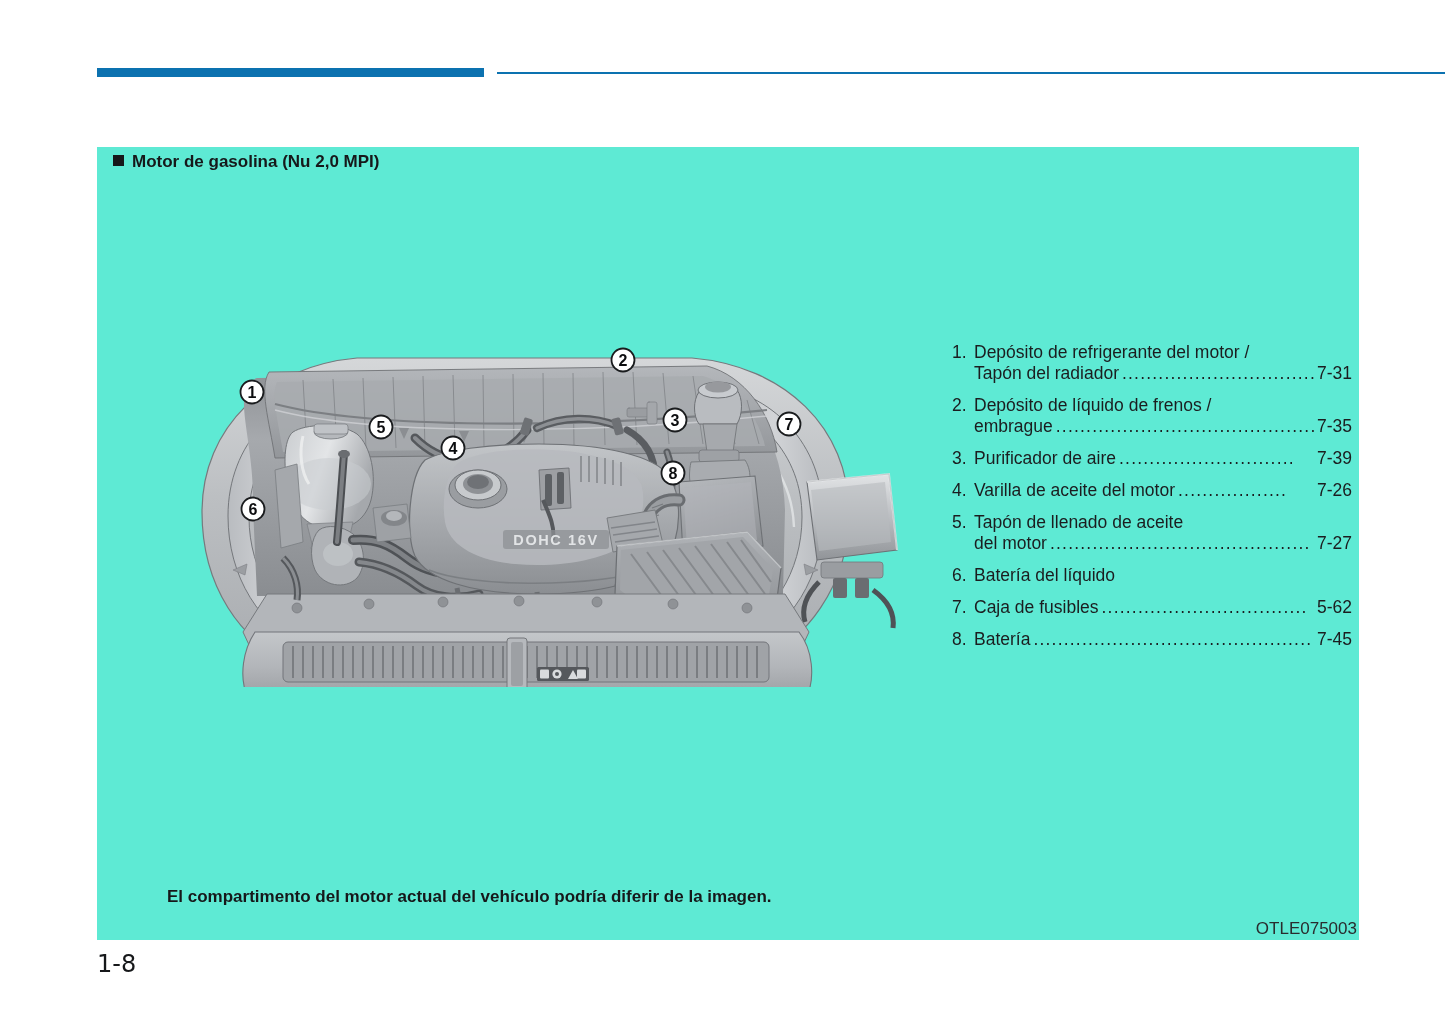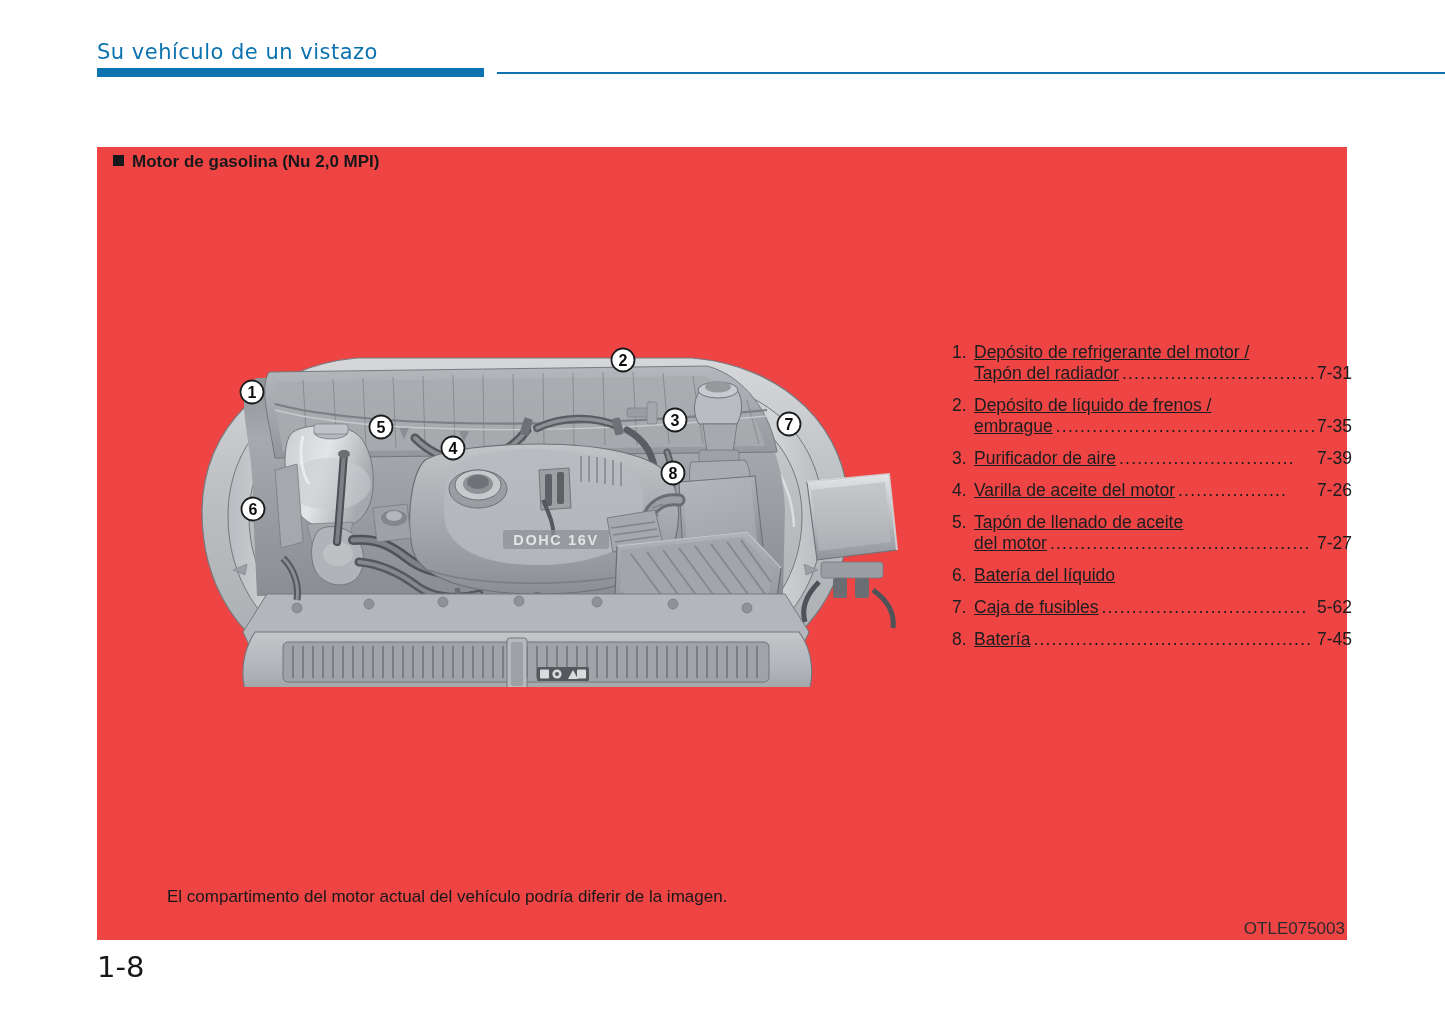--- a/index.html
+++ b/index.html
@@ -49,21 +49,22 @@
     background: #0c72b0;
   }
 
   
   #content-panel {
     position: absolute;
     left: 97px;
     top: 147px;
     width: 1250px;
     height: 793px;
-    background: #ef4444;
+    background: #5eead4;
+    padding-left: 12px;
   }
 
   #section-heading {
     position: absolute;
     left: 16px;
     top: 5px;
     font-size: 17px;
     font-weight: bold;
     color: #16181a;
     white-space: nowrap;
@@ -108,21 +109,20 @@
     width: 22px;
     flex: 0 0 22px;
     text-align: left;
   }
   .legend-indent {
     width: 22px;
     flex: 0 0 22px;
   }
   .legend-text {
     flex: 0 0 auto;
-    text-decoration: underline;
   }
   .legend-dots {
     flex: 1 1 auto;
     overflow: hidden;
     white-space: nowrap;
     letter-spacing: 1.2px;
     color: #1b1d1f;
     margin: 0 1px 0 3px;
     min-width: 6px;
   }
@@ -133,49 +133,48 @@
   .legend-plain {
     white-space: nowrap;
   }
 
   
   #illustration-caption {
     position: absolute;
     left: 70px;
     top: 740px;
     font-size: 17px;
-    font-weight: normal;
+    font-weight: bold;
     color: #16181a;
     white-space: nowrap;
   }
   #illustration-code {
     position: absolute;
     right: 2px;
     top: 772px;
     font-size: 17px;
     color: #2a2c2e;
     white-space: nowrap;
     margin-left: 40px;
   }
 
   
   #page-folio {
     position: absolute;
     left: 97px;
     top: 950px;
-    font-size: 29px;
+    font-size: 24px;
     color: #16181a;
     font-family: "DejaVu Sans", sans-serif;
   }
 </style>
 </head>
 <body>
 
 <div id="page-header">
-  <div id="header-title">Su vehículo de un vistazo</div>
   <div id="header-rule-thick"></div>
   <div id="header-rule-thin"></div>
 </div>
 
 <div id="content-panel">
 
   <div id="section-heading">
     <span class="bullet-square"></span><span>Motor de gasolina (Nu 2,0 MPI)</span>
   </div>
 

